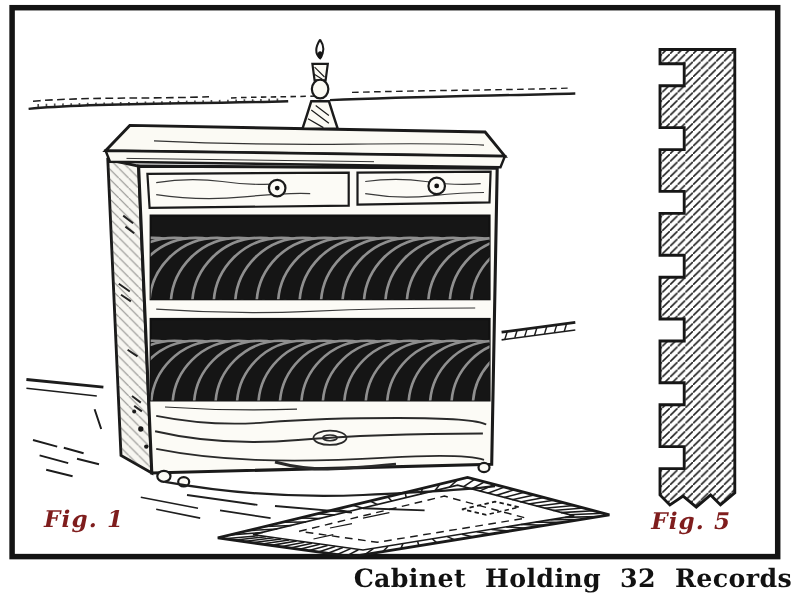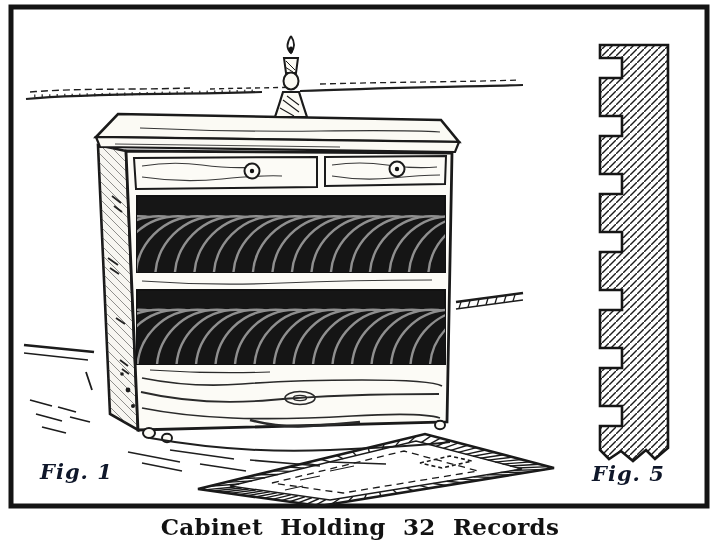--- a/index.html
+++ b/index.html
@@ -5,26 +5,26 @@
   html,body{margin:0;padding:0;}
   body{
     width:720px;height:552px;position:relative;overflow:hidden;
     background:#ffffff;font-family:"DejaVu Serif", serif;
   }
   .plate{position:absolute;inset:0;}
   #scene{position:absolute;left:0;top:0;}
   .fig-label{
     position:absolute;
     font:italic 700 21px "DejaVu Serif", serif;
-    color:#0f172a;letter-spacing:1px;
+    color:#7f1d1d;letter-spacing:1px;
   }
   .fig1{left:40px;top:459px;}
   .fig2{left:592px;top:461px;}
   .caption{
-    position:absolute;left:0;right:0;top:513px;text-align:center;
+    position:absolute;left:0;right:0;top:513px;text-align:right;
     font:700 23px "DejaVu Serif", serif;color:#121212;
     word-spacing:9px;letter-spacing:.3px;
   }
 </style>
 </head>
 <body>
 
 <div class="plate">
 
   <svg id="scene" viewBox="0 0 720 552" width="720" height="552">

